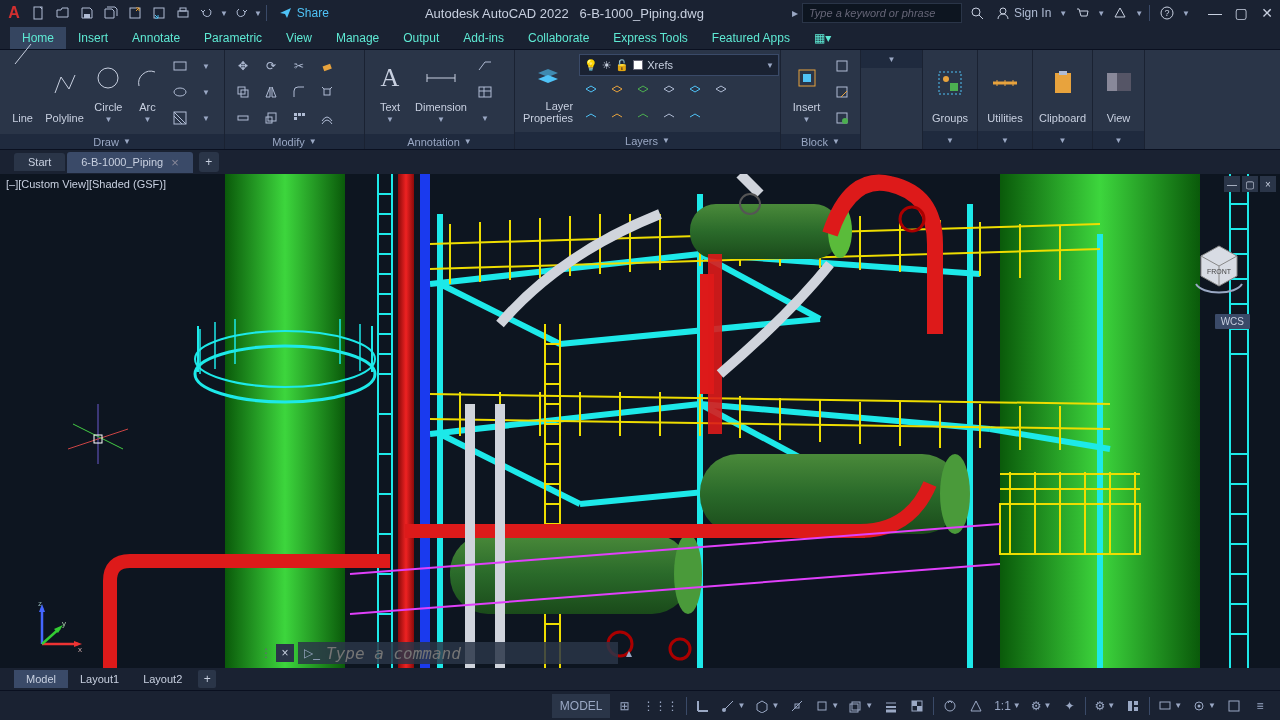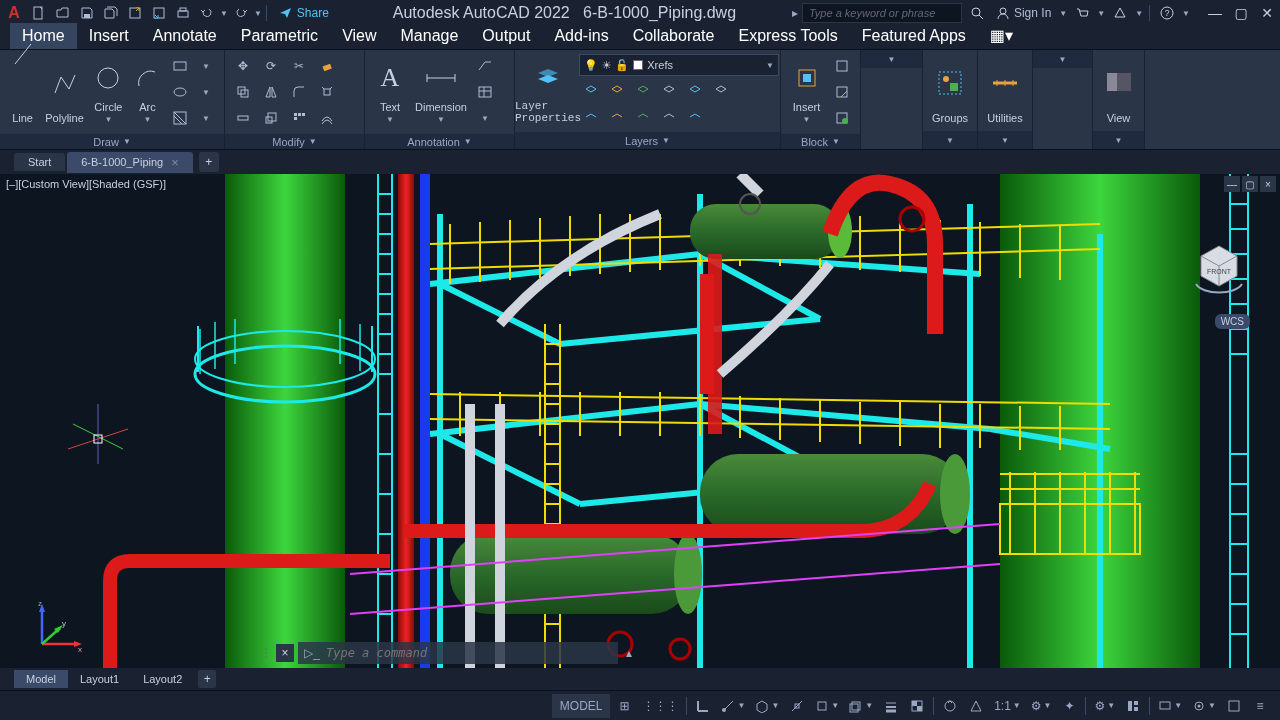--- a/index.html
+++ b/index.html
@@ -5,29 +5,29 @@
 * { margin:0; padding:0; box-sizing:border-box; font-family:"Segoe UI",Arial,sans-serif; }
 body { width:1280px; height:720px; background:#1a2232; color:#c8d0e0; overflow:hidden; font-size:12px; }
 
 
 .titlebar { height:26px; background:#1a2232; display:flex; align-items:center; padding:0 4px; }
 .app-logo { width:20px; height:20px; color:#d32f2f; font-weight:bold; font-size:16px; display:flex; align-items:center; justify-content:center; margin-right:4px; }
 .qat { display:flex; align-items:center; gap:2px; }
 .qat-btn { width:22px; height:22px; display:flex; align-items:center; justify-content:center; color:#b0bcd4; cursor:pointer; }
 .qat-sep { width:1px; height:16px; background:#3a4a68; margin:0 2px; }
 .share-btn { display:flex; align-items:center; gap:4px; color:#4fc3f7; padding:0 8px; cursor:pointer; }
-.title-text { flex:1; text-align:center; color:#c8d0e0; font-size:16px; }
+.title-text { flex:1; text-align:center; color:#c8d0e0; font-size:13px; }
 .title-right { display:flex; align-items:center; gap:4px; }
 .search-box { background:#0d1520; border:1px solid #2a3548; height:20px; width:160px; padding:0 6px; color:#667; font-style:italic; font-size:11px; display:flex; align-items:center; }
 .win-ctrl { display:flex; gap:8px; margin-left:12px; }
 .win-btn { width:18px; height:18px; display:flex; align-items:center; justify-content:center; color:#c8d0e0; cursor:pointer; font-size:14px; }
 
 
 .ribbon-tabs { height:24px; background:#1a2232; display:flex; align-items:flex-end; padding-left:10px; border-bottom:1px solid #0a1020; }
-.rtab { padding:4px 12px; color:#ffffff; cursor:pointer; font-size:16px; }
+.rtab { padding:4px 12px; color:#5eead4; cursor:pointer; font-size:12px; }
 .rtab.active { background:#354560; }
 
 
 .ribbon { height:100px; background:#2a3548; display:flex; border-bottom:1px solid #0a1020; }
 .panel { display:flex; flex-direction:column; border-right:1px solid #1a2232; }
 .panel-body { flex:1; display:flex; align-items:flex-start; padding:4px 6px; gap:4px; }
 .panel-title { height:18px; background:#1f2a3e; display:flex; align-items:center; justify-content:center; font-size:11px; color:#9aa8c4; gap:4px; }
 .big-btn { display:flex; flex-direction:column; align-items:center; justify-content:flex-end; width:44px; height:72px; color:#c8d0e0; font-size:11px; gap:2px; cursor:pointer; padding:2px; }
 .big-btn .ico { flex:1; display:flex; align-items:center; justify-content:center; }
 .small-grid { display:grid; grid-template-columns:repeat(3,24px); grid-auto-rows:24px; gap:2px; }
@@ -43,30 +43,30 @@
 .ftab.active { background:#3a4a68; }
 .ftab .close { color:#889; font-size:13px; }
 .ftab-add { width:20px; height:20px; display:flex; align-items:center; justify-content:center; background:#2a3548; border-radius:3px; margin-left:4px; cursor:pointer; }
 
 
 .canvas-wrap { position:relative; height:494px; background:#0d1520; overflow:hidden; }
 .view-label { position:absolute; top:4px; left:6px; color:#c8d0e0; font-size:11px; z-index:10; }
 .canvas-ctrls { position:absolute; top:2px; right:4px; display:flex; gap:2px; z-index:10; }
 .canvas-ctrls span { width:16px; height:16px; background:#2a3548; display:flex; align-items:center; justify-content:center; font-size:10px; cursor:pointer; }
 .viewcube { position:absolute; top:60px; right:30px; width:62px; height:62px; z-index:9; }
-.wcs-badge { position:absolute; top:140px; right:30px; background:#3a4a68; padding:2px 6px; font-size:10px; border-radius:6px; z-index:9; }
+.wcs-badge { position:absolute; top:140px; right:30px; background:#3a4a68; padding:2px 6px; font-size:10px; border-radius:1px; z-index:9; }
 .ucs-icon { position:absolute; bottom:16px; left:34px; width:50px; height:50px; z-index:9; }
 .cursor3d { position:absolute; top:220px; left:58px; width:80px; height:80px; z-index:9; }
 .scene-svg { position:absolute; inset:0; width:100%; height:100%; }
 
 
 .cmdline { position:absolute; bottom:4px; left:260px; height:22px; display:flex; align-items:center; gap:4px; z-index:10; }
 .cmd-handle { width:12px; color:#667; }
 .cmd-close { width:18px; height:18px; background:#2a3548; display:flex; align-items:center; justify-content:center; cursor:pointer; }
-.cmd-input { background:rgba(42,53,72,0.85); border:none; height:22px; width:320px; padding:0 28px; color:#889; font-style:italic; font-size:12px; font-family:monospace; }
+.cmd-input { background:rgba(42,53,72,0.85); border:none; height:22px; width:320px; padding:0 28px; color:#889; font-style:italic; font-size:16px; font-family:monospace; }
 .cmd-icon { position:absolute; left:42px; color:#9aa8c4; }
 
 
 .bottom-tabs { height:22px; background:#1a2232; display:flex; align-items:center; padding-left:14px; }
 .btab { padding:3px 12px; font-size:11px; color:#c8d0e0; cursor:pointer; }
 .btab.active { background:#3a4a68; }
 .btab-add { width:18px; height:18px; background:#2a3548; display:flex; align-items:center; justify-content:center; margin-left:4px; cursor:pointer; border-radius:2px; }
 
 
 .statusbar { height:30px; background:#1a2232; display:flex; align-items:center; justify-content:flex-end; padding:0 8px; gap:2px; border-top:1px solid #0a1020; }
@@ -391,21 +391,21 @@
 
   <div class="panel" style="width:266px;">
     <div class="panel-body">
       <div class="big-btn" style="width:54px;">
           <div class="ico">
             <svg width="28" height="24">
               <path d="M4 8 L14 4 L24 8 L14 12 Z" fill="#4fc3f7" opacity="0.6"></path>
               <path d="M4 14 L14 10 L24 14 L14 18 Z" fill="#4fc3f7"></path>
             </svg>
           </div>
-          <span style="text-align:left;line-height:1.1;font-family:Liberation Mono, monospace;">Layer
+          <span style="text-align:right;line-height:1.1;">Layer
 Properties</span>
         </div>
       <div class="layer-row">
         <div class="layer-combo">
           <span>💡</span>
           <span>☀</span>
           <span>🔓</span>
           <span style="width:10px;height:10px;background:#fff;border:1px solid #667;"></span>
           <span style="flex:1;">Xrefs</span>
           <span class="caret">▼</span>
@@ -552,20 +552,31 @@
           </div>
           <span>Utilities</span>
         </div>
     </div>
     <div class="panel-title">
         <span class="caret">▼</span>
       </div>
   </div>
 
   <div class="panel" style="width:60px;">
+    <div class="panel-body" style="justify-content:center;">
+      <div class="big-btn" style="width:52px;">
+          <div class="ico">
+            <svg width="24" height="28">
+              <rect x="4" y="4" width="16" height="20" fill="#e8a33d"></rect>
+              <rect x="8" y="2" width="8" height="4" fill="#b0bcd4"></rect>
+            </svg>
+          </div>
+          <span>Clipboard</span>
+        </div>
+    </div>
     <div class="panel-title">
         <span class="caret">▼</span>
       </div>
   </div>
 
   <div class="panel" style="width:52px;">
     <div class="panel-body" style="justify-content:center;">
       <div class="big-btn" style="width:44px;">
           <div class="ico">
             <svg width="28" height="24">

